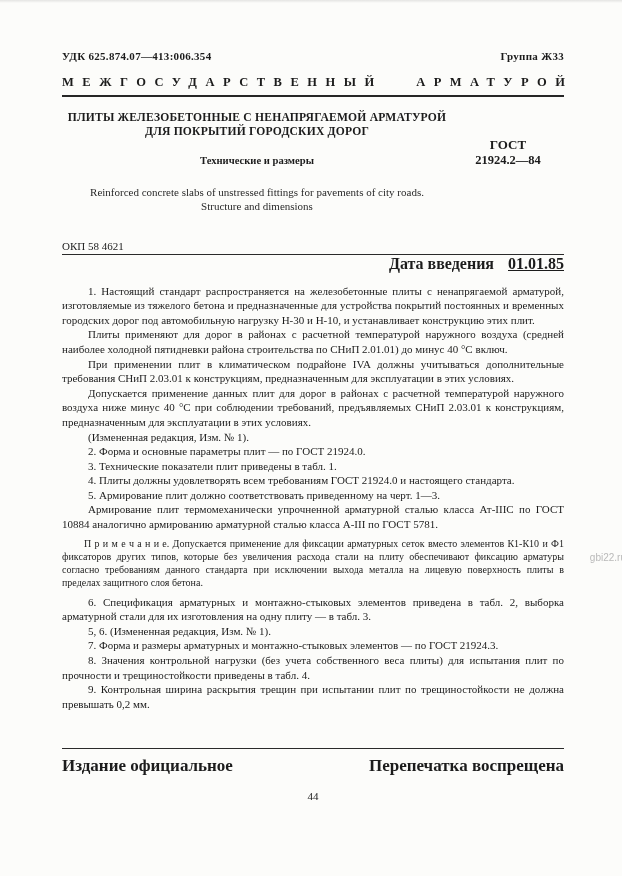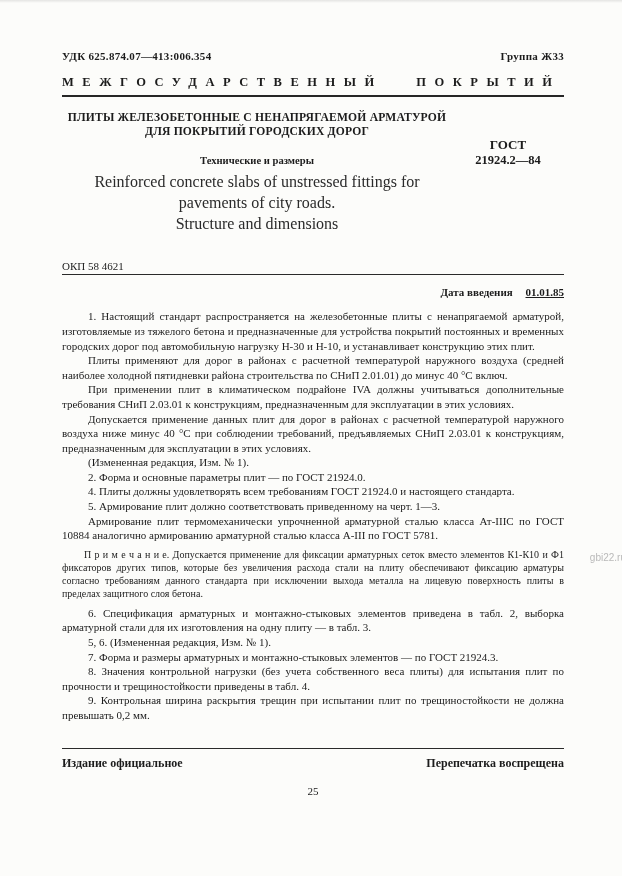--- a/index.html
+++ b/index.html
@@ -33,33 +33,33 @@
     white-space:nowrap;
   }
   .rule-thick{border:0;border-top:2px solid #262626;margin:5px 0 0 0;}
   .rule-mid{border:0;border-top:1.6px solid #2a2a2a;margin:2px 0 0 0;}
   
   .head-grid{display:flex;margin-top:14px;}
   .head-left{flex:1;text-align:center;}
   .doc-title{font-weight:bold;font-size:11.6px;line-height:1.25;letter-spacing:.2px;}
   .doc-title span{display:block;}
   .doc-subtitle{font-weight:bold;font-size:10.6px;margin-top:15px;}
-  .doc-title-en{font-size:16px;margin-top:6px;line-height:1.3;color:#2a2a2a;}
+  .doc-title-en{font-size:11px;margin-top:19px;line-height:1.3;color:#2a2a2a;}
   .doc-title-en span{display:block;}
   .head-right{
     width:112px;flex:0 0 112px;
     font-weight:bold;font-size:13px;line-height:1.25;
     text-align:center;padding-top:26px;
   }
   .head-right .gost-num{font-size:12.5px;}
   
   .okp-line{margin-top:26px;font-size:11px;}
   .date-line{
-    margin-top:11px;text-align:right;
-    font-weight:bold;font-size:11px;
+    text-align:right;
+    font-weight:bold;font-size:16px;
   }
   .date-line .date-val{text-decoration:underline;margin-left:10px;}
   
   .body-text{
     margin-top:11px;
     font-size:11px;line-height:14.6px;
     text-align:justify;
   }
   .para{margin:0;text-indent:26px;}
   .para.bold{font-weight:normal;}
@@ -67,21 +67,21 @@
     font-size:10px;line-height:13px;
     margin:5px 0 6px 0;text-indent:22px;
   }
   
   .footer{
     position:absolute;left:62px;right:58px;top:748px;
   }
   .rule-footer{border:0;border-top:1.6px solid #2a2a2a;margin:0;}
   .footer-row{
     display:flex;justify-content:space-between;
-    margin-top:7px;font-weight:bold;font-size:12px;
+    margin-top:7px;font-weight:bold;font-size:17px;
   }
   .page-num{text-align:center;margin-top:14px;font-size:11px;font-weight:normal;}
   
   .watermark{
     position:absolute;right:-4px;top:552px;
     font-family:"Liberation Sans","DejaVu Sans",sans-serif;
     font-size:10px;color:#b9b9b9;
   }
   
   .scan-edge{
@@ -95,21 +95,21 @@
 <div class="page">
   <div class="scan-edge"></div>
 
   <div class="content">
 
     <div class="topline">
       <span>УДК 625.874.07—413:006.354</span>
       <span>Группа Ж33</span>
     </div>
 
-    <div class="std-kind">МЕЖГОСУДАРСТВЕННЫЙ ПОКРЫТИЙ</div>
+    <div class="std-kind">МЕЖГОСУДАРСТВЕННЫЙ АРМАТУРОЙ</div>
     <hr class="rule-thick">
 
     <div class="head-grid">
       <div class="head-left">
         <div class="doc-title">
           <span>ПЛИТЫ ЖЕЛЕЗОБЕТОННЫЕ С НЕНАПРЯГАЕМОЙ АРМАТУРОЙ</span>
           <span>ДЛЯ ПОКРЫТИЙ ГОРОДСКИХ ДОРОГ</span>
         </div>
         <div class="doc-subtitle">Технические и размеры</div>
         <div class="doc-title-en">
@@ -131,35 +131,36 @@
       <span class="date-val">01.01.85</span>
     </div>
 
     <div class="body-text">
       <p class="para">1. Настоящий стандарт распространяется на железобетонные плиты с ненапрягаемой арматурой, изготовляемые из тяжелого бетона и предназначенные для устройства покрытий постоянных и временных городских дорог под автомобильную нагрузку Н-30 и Н-10, и устанавливает конструкцию этих плит.</p>
       <p class="para">Плиты применяют для дорог в районах с расчетной температурой наружного воздуха (средней наиболее холодной пятидневки района строительства по СНиП 2.01.01) до минус 40 °С включ.</p>
       <p class="para">При применении плит в климатическом подрайоне IVA должны учитываться дополнительные требования СНиП 2.03.01 к конструкциям, предназначенным для эксплуатации в этих условиях.</p>
       <p class="para">Допускается применение данных плит для дорог в районах с расчетной температурой наружного воздуха ниже минус 40 °С при соблюдении требований, предъявляемых СНиП 2.03.01 к конструкциям, предназначенным для эксплуатации в этих условиях.</p>
       <p class="para bold">(Измененная редакция, Изм. № 1).</p>
       <p class="para">2. Форма и основные параметры плит — по ГОСТ 21924.0.</p>
+      <p class="para">3. Технические показатели плит приведены в табл. 1.</p>
       <p class="para">4. Плиты должны удовлетворять всем требованиям ГОСТ 21924.0 и настоящего стандарта.</p>
       <p class="para">5. Армирование плит должно соответствовать приведенному на черт. 1—3.</p>
       <p class="para">Армирование плит термомеханически упрочненной арматурной сталью класса Ат-IIIC по ГОСТ 10884 аналогично армированию арматурной сталью класса А-III по ГОСТ 5781.</p>
       <p class="para note">П р и м е ч а н и е. Допускается применение для фиксации арматурных сеток вместо элементов К1-К10 и Ф1 фиксаторов других типов, которые без увеличения расхода стали на плиту обеспечивают фиксацию арматуры согласно требованиям данного стандарта при исключении выхода металла на лицевую поверхность плиты в пределах защитного слоя бетона.</p>
       <p class="para">6. Спецификация арматурных и монтажно-стыковых элементов приведена в табл. 2, выборка арматурной стали для их изготовления на одну плиту — в табл. 3.</p>
       <p class="para bold">5, 6. (Измененная редакция, Изм. № 1).</p>
       <p class="para">7. Форма и размеры арматурных и монтажно-стыковых элементов — по ГОСТ 21924.3.</p>
       <p class="para">8. Значения контрольной нагрузки (без учета собственного веса плиты) для испытания плит по прочности и трещиностойкости приведены в табл. 4.</p>
       <p class="para">9. Контрольная ширина раскрытия трещин при испытании плит по трещиностойкости не должна превышать 0,2 мм.</p>
     </div>
   </div>
 
   <div class="footer">
     <hr class="rule-footer">
     <div class="footer-row">
       <span>Издание официальное</span>
       <span>Перепечатка воспрещена</span>
     </div>
-    <div class="page-num">25</div>
+    <div class="page-num">44</div>
   </div>
 
   <div class="watermark">gbi22.ru</div>
 </div>
 
 </body></html>

